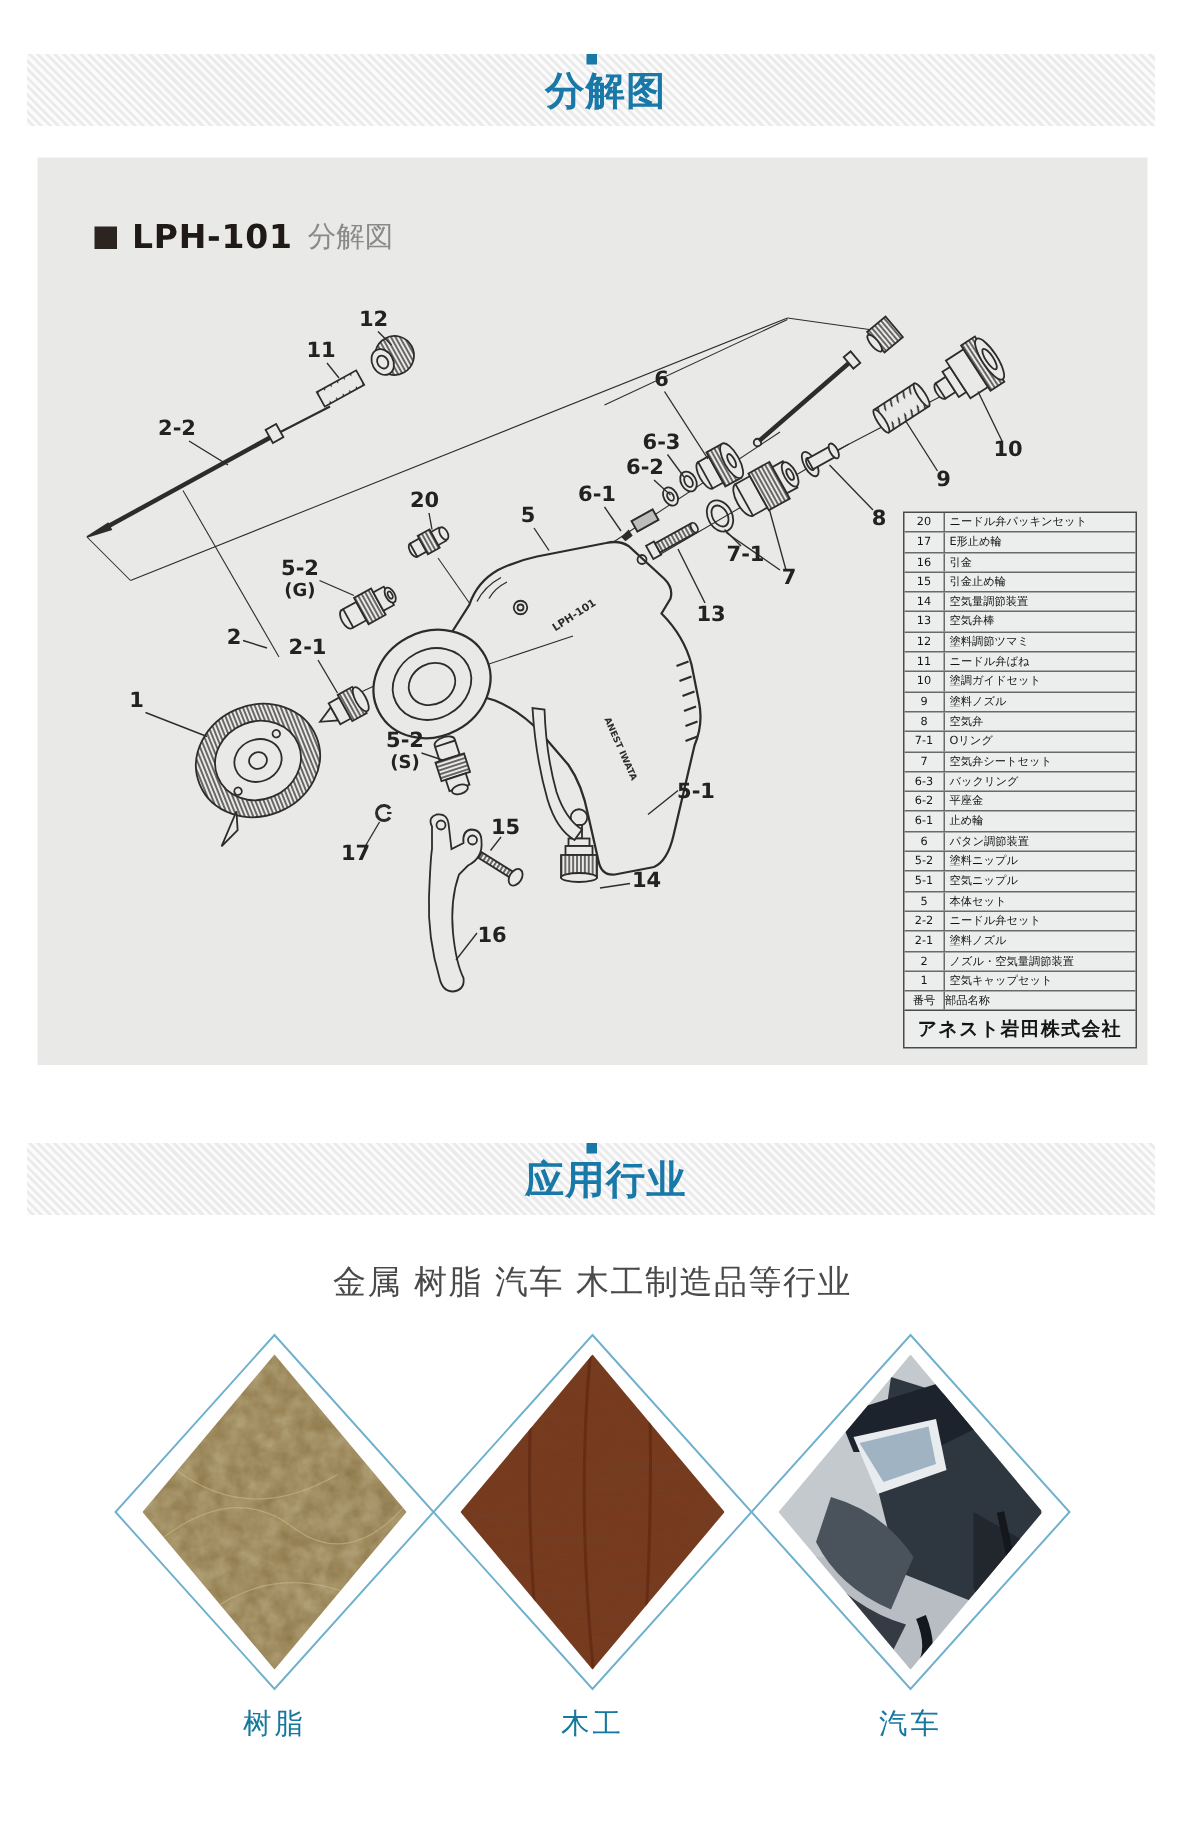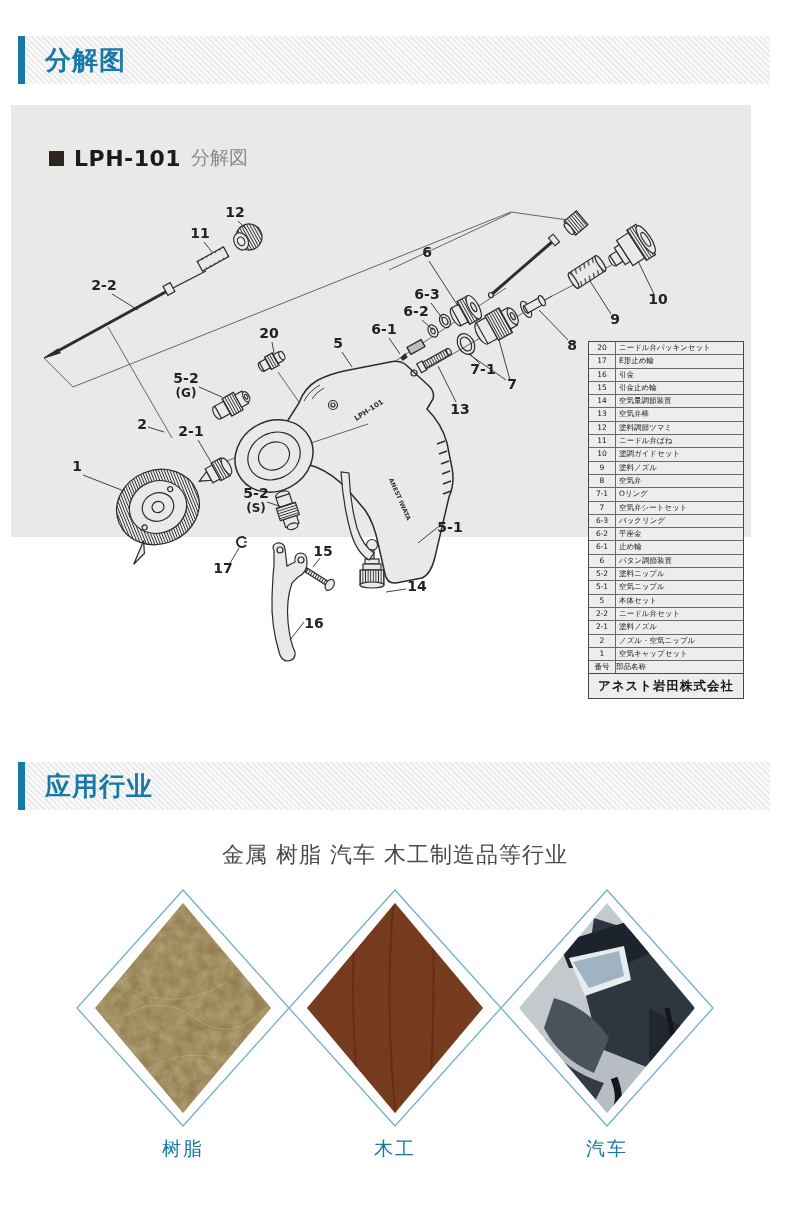--- a/index.html
+++ b/index.html
@@ -4,29 +4,29 @@
 <style>
   html,body{margin:0;padding:0;}
   body{
     width:790px;height:1215px;position:relative;background:#ffffff;
     font-family:"DejaVu Sans","Liberation Sans",sans-serif;overflow:hidden;
   }
   
   .band{
     position:absolute;left:18px;width:752px;height:48px;
     background:repeating-linear-gradient(45deg,#fbfbfb 0 2px,#ebebeb 2px 4px);
-    display:flex;align-items:center;
+    display:flex;align-items:center;flex-direction:column;
   }
   .band .bar{width:7px;height:48px;background:#1878a8;flex:0 0 7px;}
   .band .btitle{
     margin-left:20px;font-size:26px;font-weight:bold;color:#1878a8;letter-spacing:1px;
   }
   
   .diagram-box{
-    position:absolute;left:11px;top:105px;width:740px;height:432px;background:#e9e9e8;
+    position:absolute;left:25px;top:105px;width:740px;height:605px;background:#e9e9e8;
   }
   .diagram-title{
     position:absolute;left:38px;top:40px;font-size:22px;color:#1f1a17;
     display:flex;align-items:center;gap:10px;
   }
   .diagram-title .sq{width:15px;height:15px;background:#2b2420;display:inline-block;}
   .diagram-title .model{font-weight:bold;letter-spacing:0.5px;}
   .diagram-title .suffix{font-size:19px;color:#8a8a8a;font-weight:normal;}
   .dsvg{position:absolute;left:0;top:0;width:740px;height:605px;}
   
@@ -437,21 +437,21 @@
         <div class="prow">
           <span class="pno">2-2</span>
           <span class="pname">ニードル弁セット</span>
         </div>
         <div class="prow">
           <span class="pno">2-1</span>
           <span class="pname">塗料ノズル</span>
         </div>
         <div class="prow">
           <span class="pno">2</span>
-          <span class="pname">ノズル・空気ニップル</span>
+          <span class="pname">ノズル・空気量調節装置</span>
         </div>
         <div class="prow">
           <span class="pno">1</span>
           <span class="pname">空気キャップセット</span>
         </div>
       </div>
     <div class="prow phead">
       <span class="pno">番号</span>
       <span class="pname">部品名称</span>
     </div>

